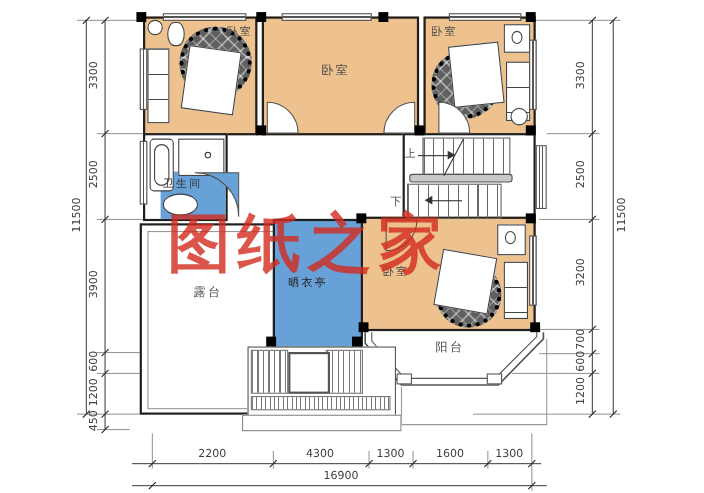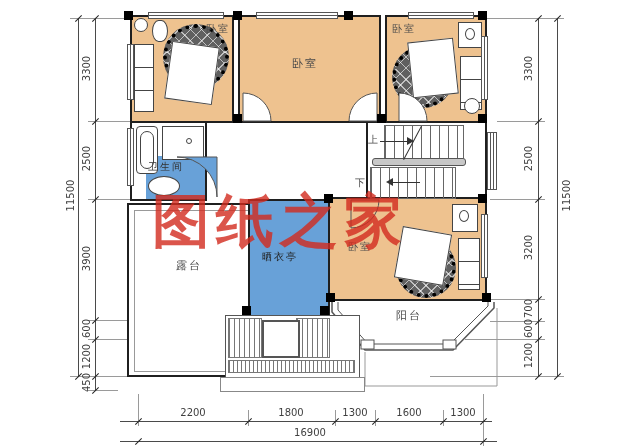--- a/index.html
+++ b/index.html
@@ -101,21 +101,21 @@
   <div class="xline" style="left:483px;top:394px;width:1px;height:52px"></div>
   <div class="tick" style="left:134px;top:421px"></div>
   <div class="tick" style="left:244px;top:421px"></div>
   <div class="tick" style="left:331px;top:421px"></div>
   <div class="tick" style="left:371px;top:421px"></div>
   <div class="tick" style="left:439px;top:421px"></div>
   <div class="tick" style="left:479px;top:421px"></div>
   <div class="tick" style="left:134px;top:441px"></div>
   <div class="tick" style="left:479px;top:441px"></div>
   <div class="dim" style="left:168px;top:407px;width:50px">2200</div>
-  <div class="dim" style="left:266px;top:407px;width:50px">1800</div>
+  <div class="dim" style="left:266px;top:407px;width:50px">4300</div>
   <div class="dim" style="left:330px;top:407px;width:50px">1300</div>
   <div class="dim" style="left:384px;top:407px;width:50px">1600</div>
   <div class="dim" style="left:438px;top:407px;width:50px">1300</div>
   <div class="dim" style="left:285px;top:427px;width:50px">16900</div>
 
   <div class="room tan" style="left:130px;top:15px;width:104px;height:108px"></div>
   <div class="room tan" style="left:238px;top:15px;width:143px;height:108px"></div>
   <div class="room tan" style="left:385px;top:15px;width:102px;height:108px"></div>
   <div class="room" style="left:130px;top:121px;width:77px;height:80px;background:#fff"></div>
   <div class="abs blue" style="left:146px;top:156px;width:59px;height:43px"></div>

